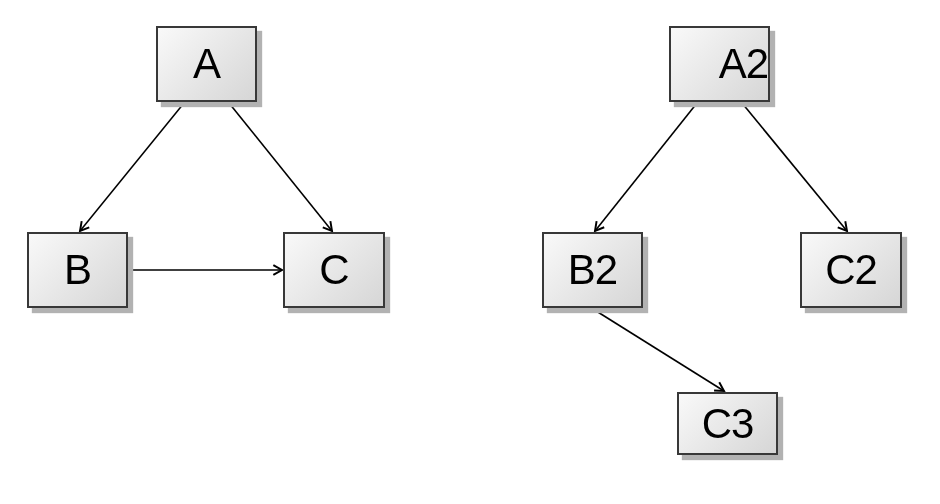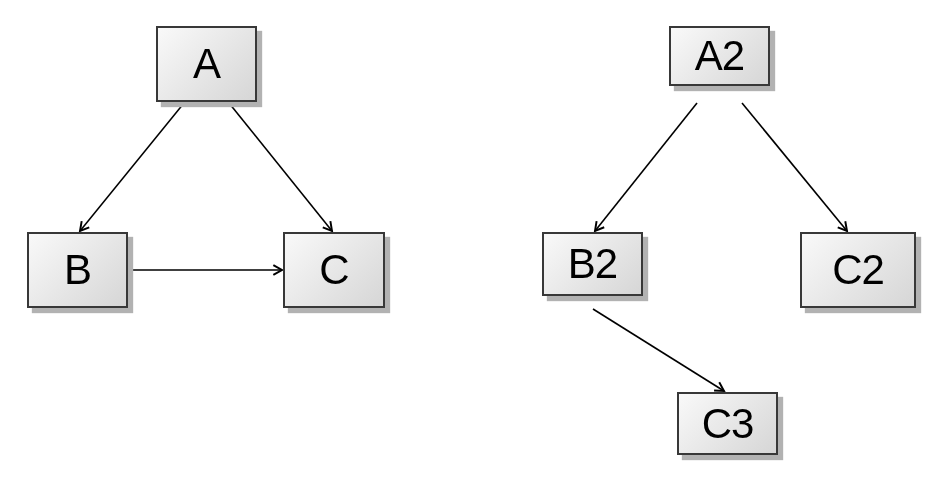--- a/index.html
+++ b/index.html
@@ -69,25 +69,25 @@
     </svg>
 <div class="node" style="left: 156px; top: 26px; width: 101px; height: 76px; border-color: rgb(56, 56, 56);">
       <span class="node-label" style="color: rgb(0, 0, 0);">A</span>
     </div>
     <div class="node" style="left: 27px; top: 232px; width: 101px; height: 76px; border-color: rgb(56, 56, 56);">
       <span class="node-label" style="color: rgb(0, 0, 0);">B</span>
     </div>
     <div class="node" style="left: 283px; top: 232px; width: 102px; height: 76px; border-color: rgb(56, 56, 56);">
       <span class="node-label" style="color: rgb(0, 0, 0);">C</span>
     </div>
-    <div class="node" style="left: 669px; top: 26px; width: 101px; height: 60px; border-color: rgb(56, 56, 56);">
+    <div class="node" style="left: 669px; top: 26px; width: 101px; height: 76px; border-color: rgb(56, 56, 56); justify-content: flex-end;">
       <span class="node-label" style="color: rgb(0, 0, 0);">A2</span>
     </div>
-    <div class="node" style="left: 542px; top: 232px; width: 101px; height: 64px; border-color: rgb(56, 56, 56);">
+    <div class="node" style="left: 542px; top: 232px; width: 101px; height: 76px; border-color: rgb(56, 56, 56);">
       <span class="node-label" style="color: rgb(0, 0, 0);">B2</span>
     </div>
-    <div class="node" style="left: 800px; top: 232px; width: 116px; height: 76px; border-color: rgb(56, 56, 56);">
+    <div class="node" style="left: 800px; top: 232px; width: 102px; height: 76px; border-color: rgb(56, 56, 56);">
       <span class="node-label" style="color: rgb(0, 0, 0);">C2</span>
     </div>
     <div class="node" style="left: 677px; top: 392px; width: 101px; height: 63px; border-color: rgb(56, 56, 56);">
       <span class="node-label" style="color: rgb(0, 0, 0);">C3</span>
     </div>
   </div>
 
 </body></html>

